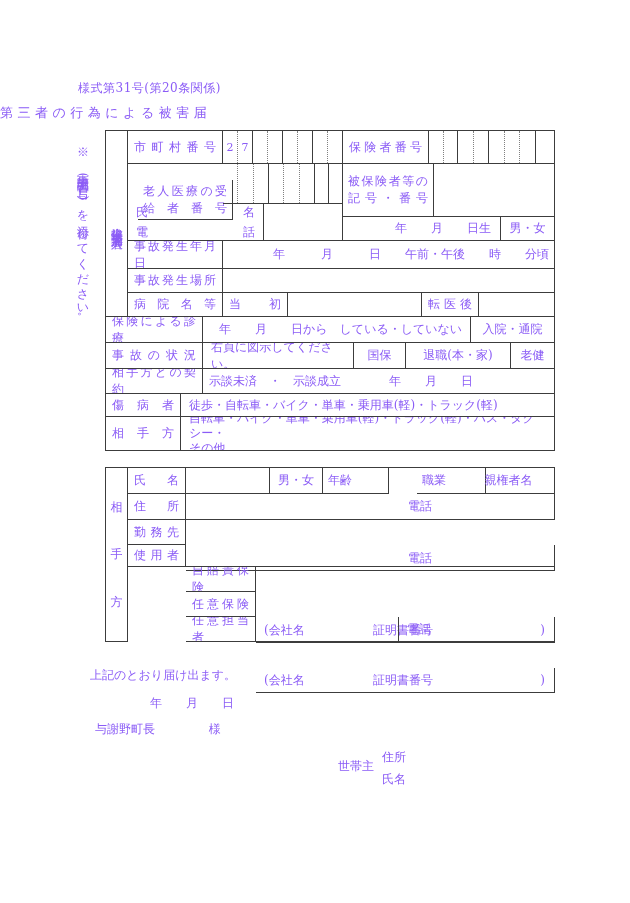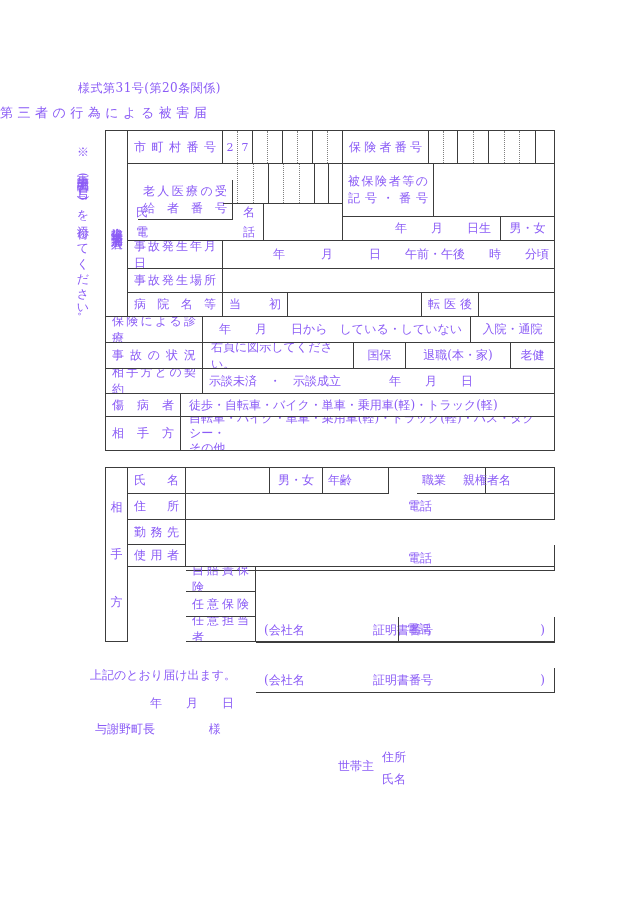--- a/index.html
+++ b/index.html
@@ -207,21 +207,21 @@
     <div class="c" style="left:80px;top:0;width:84px;height:26px;"></div>
     <div class="c center" style="left:164px;top:0;width:53px;height:26px;">
       <span>男・女</span>
       </div>
     <div class="c pad5" style="left:217px;top:0;width:66px;height:26px;">
       <span>年齢</span>
       </div>
     <div class="c pad5" style="left:283px;top:0;width:69px;height:26px;margin-left:28px;">
       <span>職業</span>
       </div>
-    <div class="c pad5" style="left:352px;top:0;width:97px;height:26px;">
+    <div class="c pad5" style="left:352px;top:0;width:97px;height:26px;justify-content:center;">
       <span>親権者名</span>
       </div>
 
     <div class="c jlabel" style="left:22px;top:26px;width:58px;height:26px;">
       <div>住所</div>
       </div>
     <div class="c relcell" style="left:80px;top:26px;width:369px;height:26px;">
       <span class="abs" style="left:222px;">電話</span>
       </div>
 

